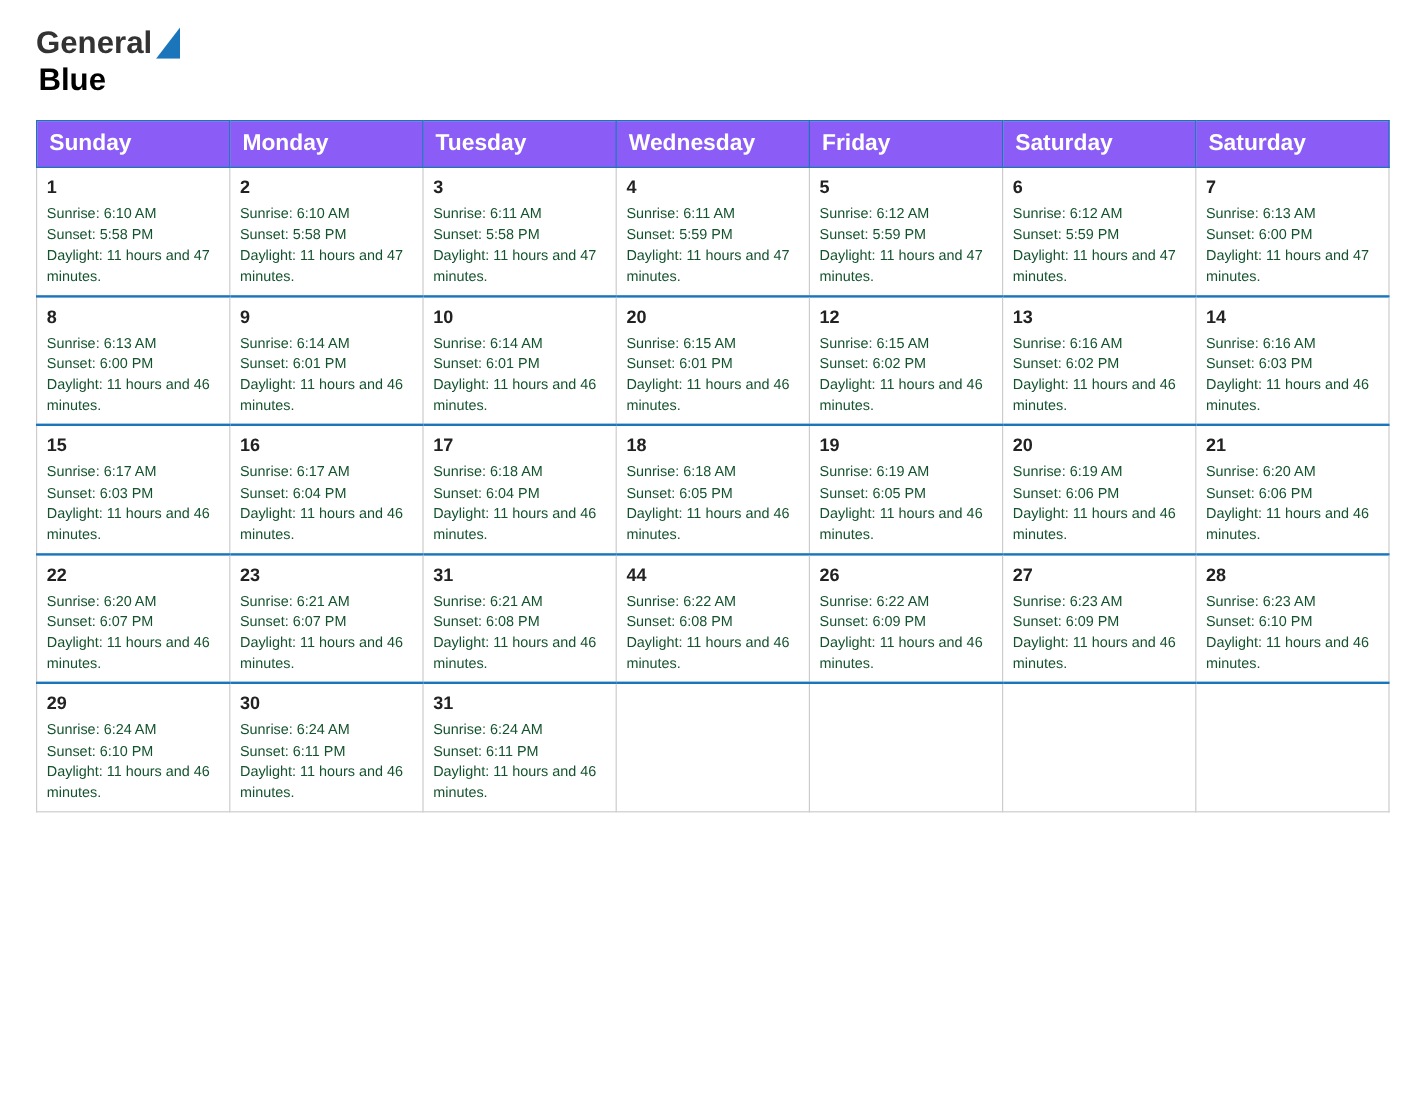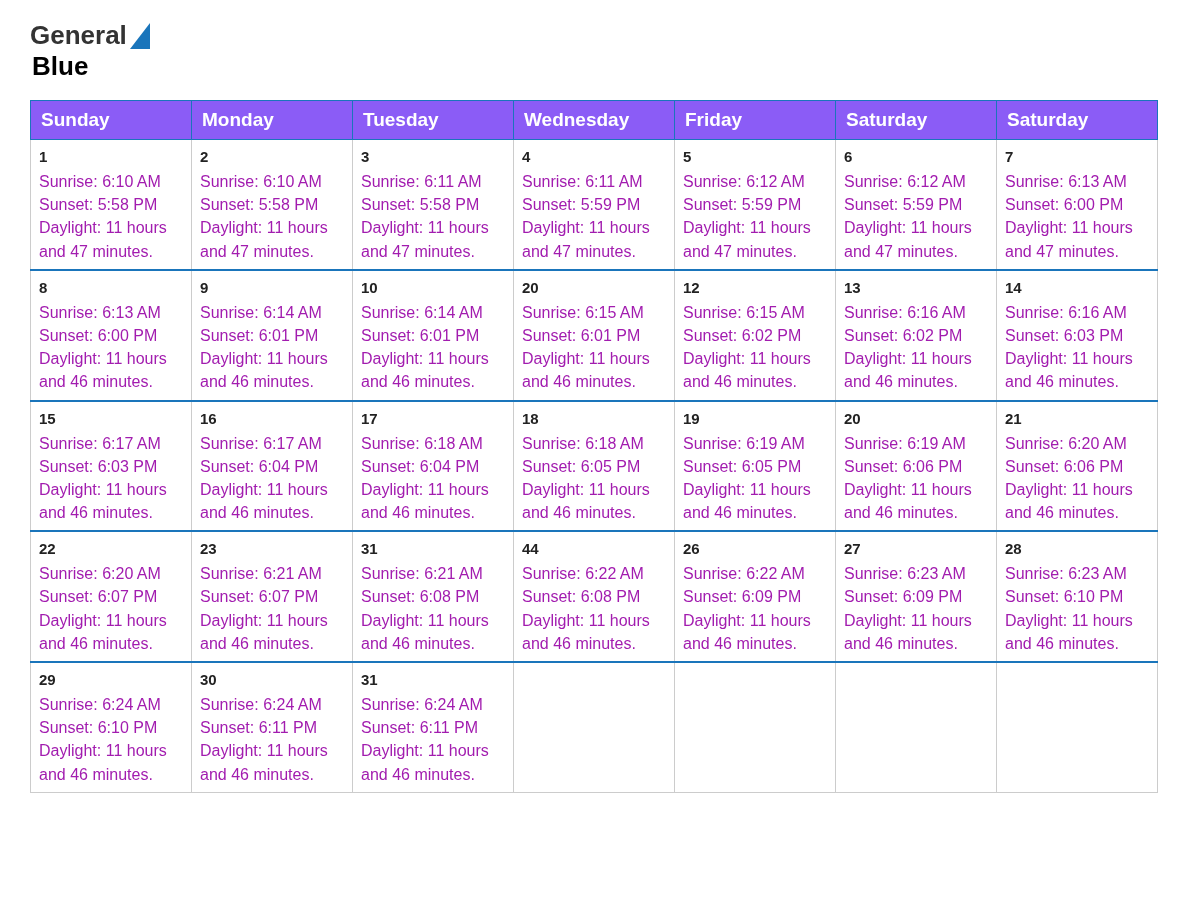--- a/index.html
+++ b/index.html
@@ -67,22 +67,22 @@
       line-height: 1.4;
     }
     .day-number {
       font-size: 15px;
       font-weight: bold;
       color: #222;
       display: block;
       margin-bottom: 3px;
     }
     .day-info {
-      font-size: 16px;
-      color: #a21caf;
+      font-size: 12px;
+      color: #14532d;
       line-height: 1.45;
     }
     .empty-cell {
       background: #fff;
     }
     .row-border td {
       border-top: 2px solid #1a75bb;
     }
   </style>
 </head>

